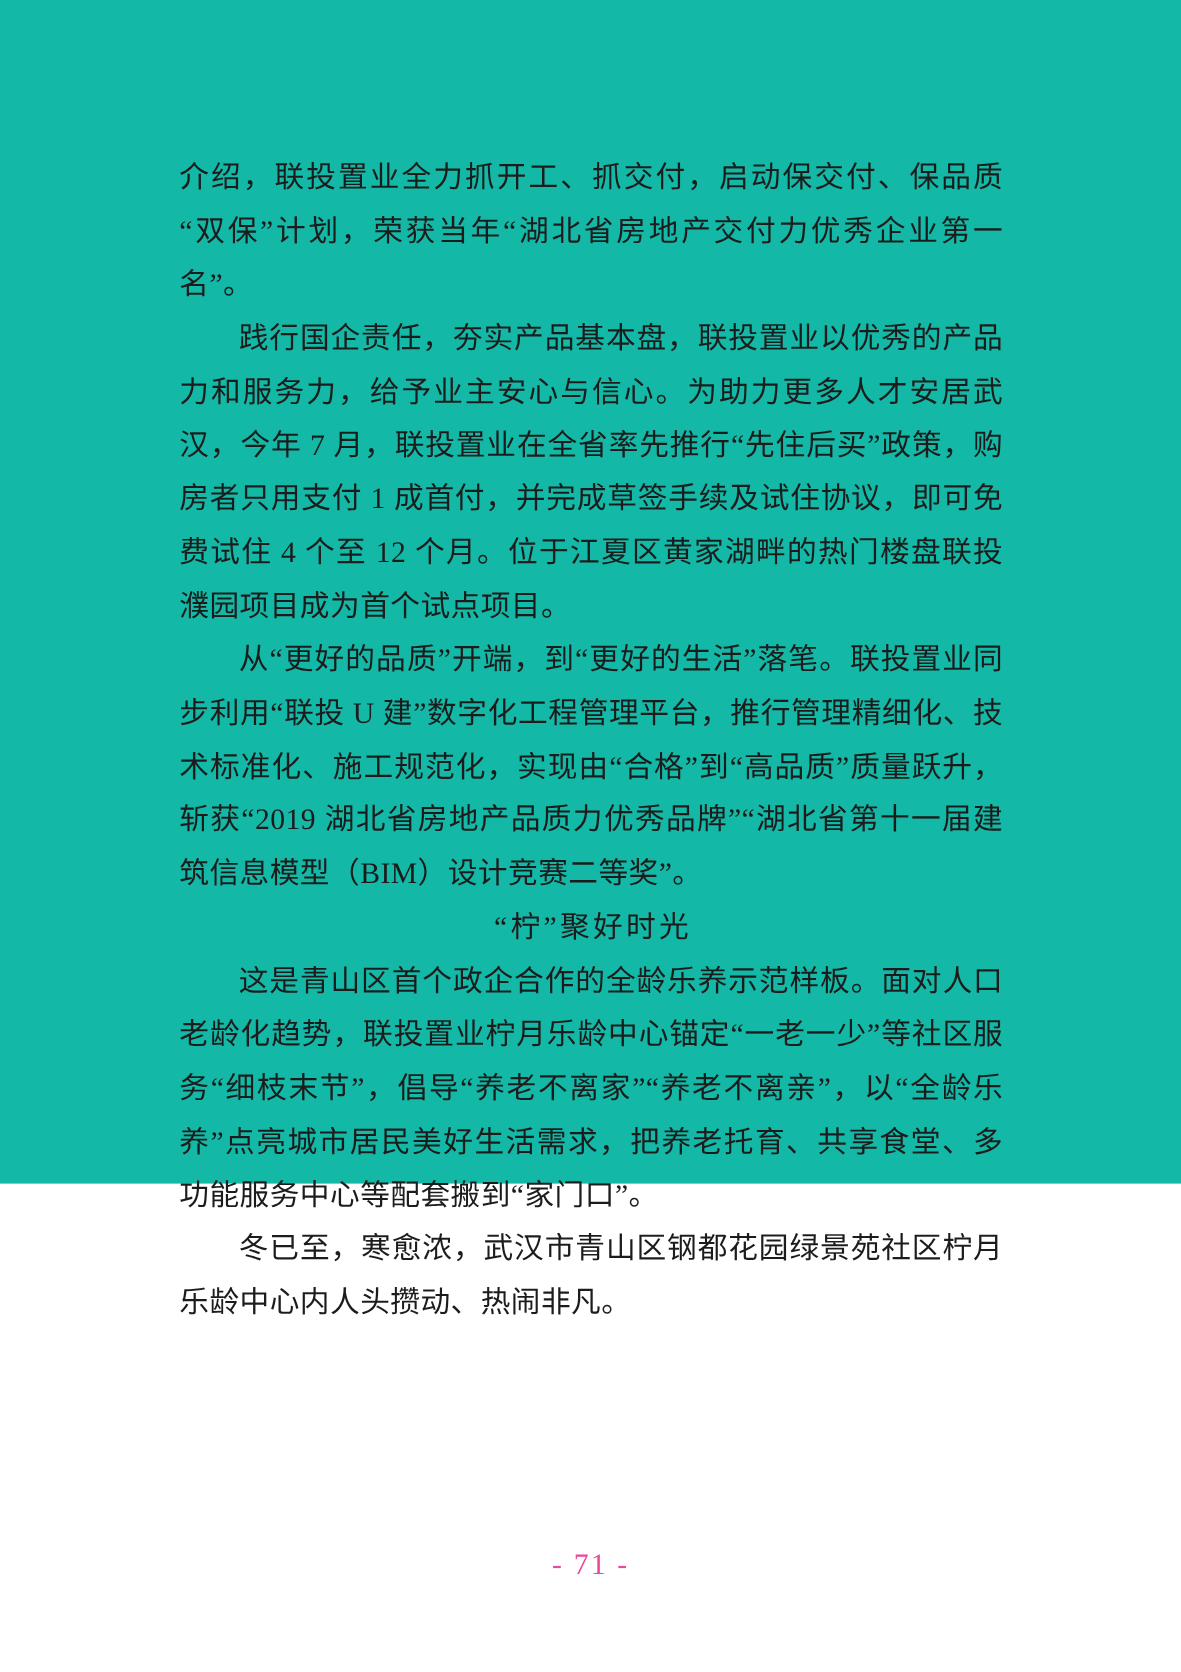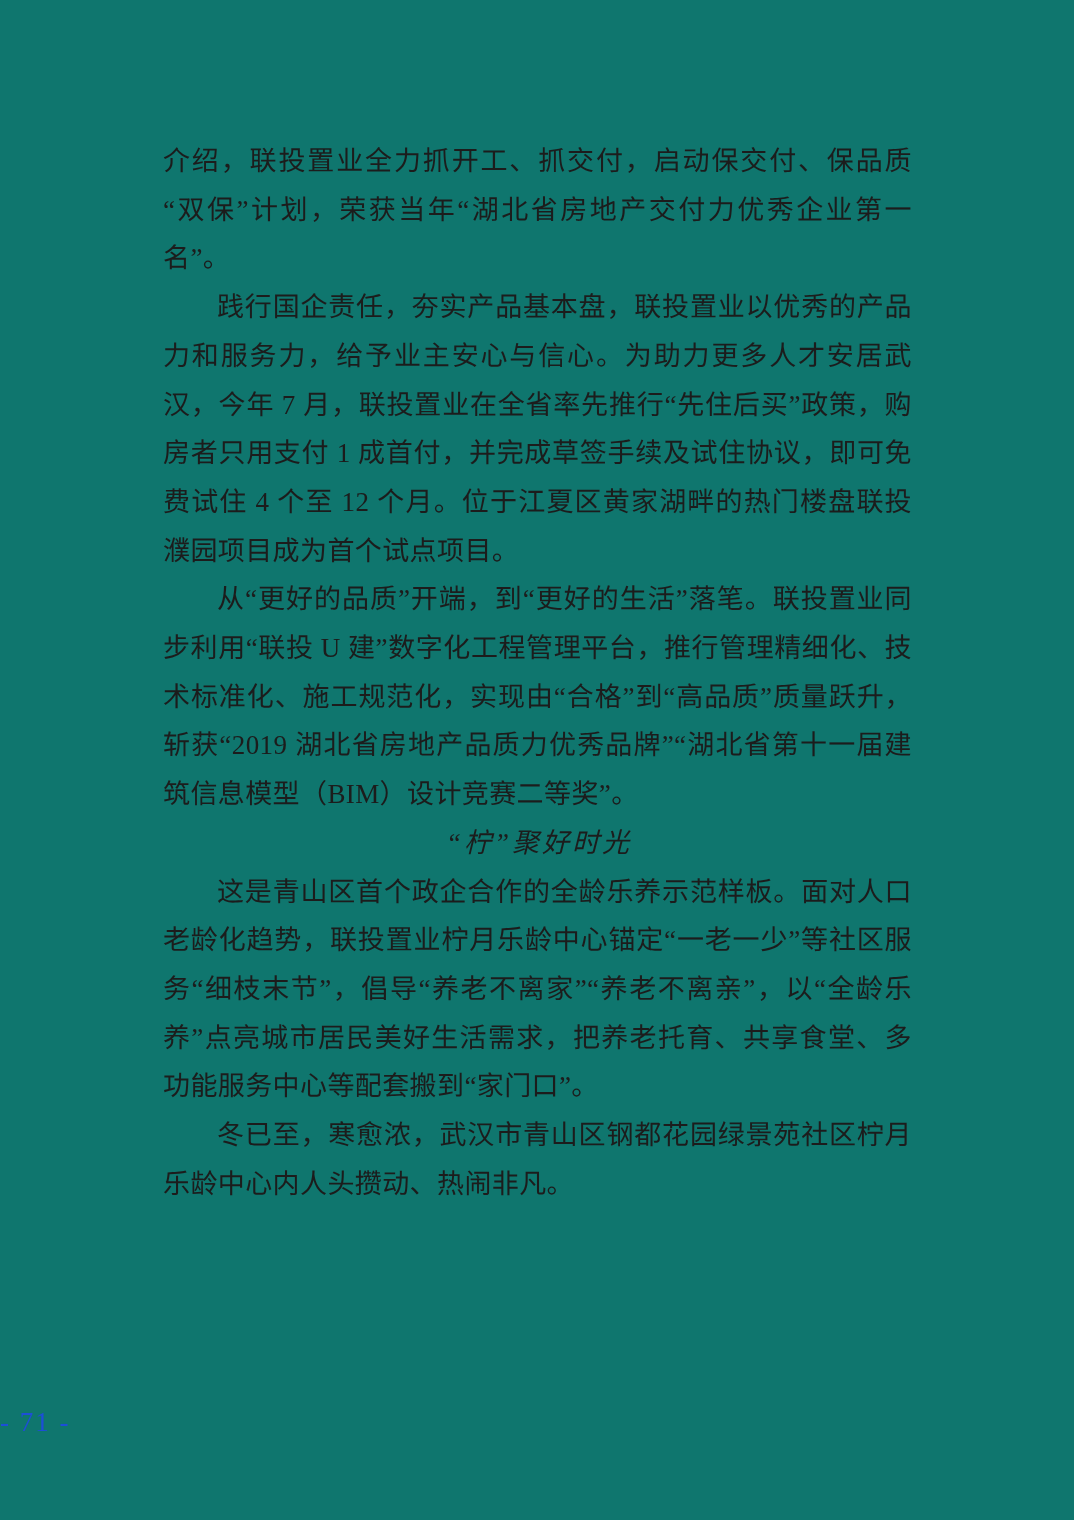--- a/index.html
+++ b/index.html
@@ -13,24 +13,24 @@
     position: relative;
     overflow: hidden;
     font-family: "Liberation Serif", "DejaVu Serif", serif;
     color: #1c1c1c;
   }
   .page {
     position: absolute;
     left: 0;
     top: 0;
     width: 1074px;
-    height: 1520px;
+    height: 1076px;
     box-sizing: border-box;
     padding: 137px 162px 0 163px;
-    background: #0f766e;
+    background: #14b8a6;
   }
   .para {
     margin: 0;
     font-size: 27px;
     line-height: 48.7px;
     text-align: justify;
     text-justify: inter-ideograph;
     letter-spacing: 0.4px;
     word-break: break-all;
   }
@@ -38,31 +38,30 @@
     text-indent: 2em;
   }
   .heading {
     margin: 0;
     font-size: 27px;
     line-height: 48.7px;
     font-weight: normal;
     text-align: center;
     letter-spacing: 3px;
     text-indent: 3px;
-    font-style: italic;
   }
   .page-footer {
     position: absolute;
     left: 0;
     top: 1402px;
     width: 1074px;
-    text-align: left;
+    text-align: center;
     font-size: 27px;
     line-height: 40px;
-    color: #1d4ed8;
+    color: #ec4899;
     letter-spacing: 2px;
   }
 </style>
 </head>
 <body>
 
 <div class="page">
   <p class="para">介绍，联投置业全力抓开工、抓交付，启动保交付、保品质“双保”计划，荣获当年“湖北省房地产交付力优秀企业第一名”。</p>
   <p class="para indent">践行国企责任，夯实产品基本盘，联投置业以优秀的产品力和服务力，给予业主安心与信心。为助力更多人才安居武汉，今年 7 月，联投置业在全省率先推行“先住后买”政策，购房者只用支付 1 成首付，并完成草签手续及试住协议，即可免费试住 4 个至 12 个月。位于江夏区黄家湖畔的热门楼盘联投濮园项目成为首个试点项目。</p>
   <p class="para indent">从“更好的品质”开端，到“更好的生活”落笔。联投置业同步利用“联投 U 建”数字化工程管理平台，推行管理精细化、技术标准化、施工规范化，实现由“合格”到“高品质”质量跃升，斩获“2019 湖北省房地产品质力优秀品牌”“湖北省第十一届建筑信息模型（BIM）设计竞赛二等奖”。</p>

